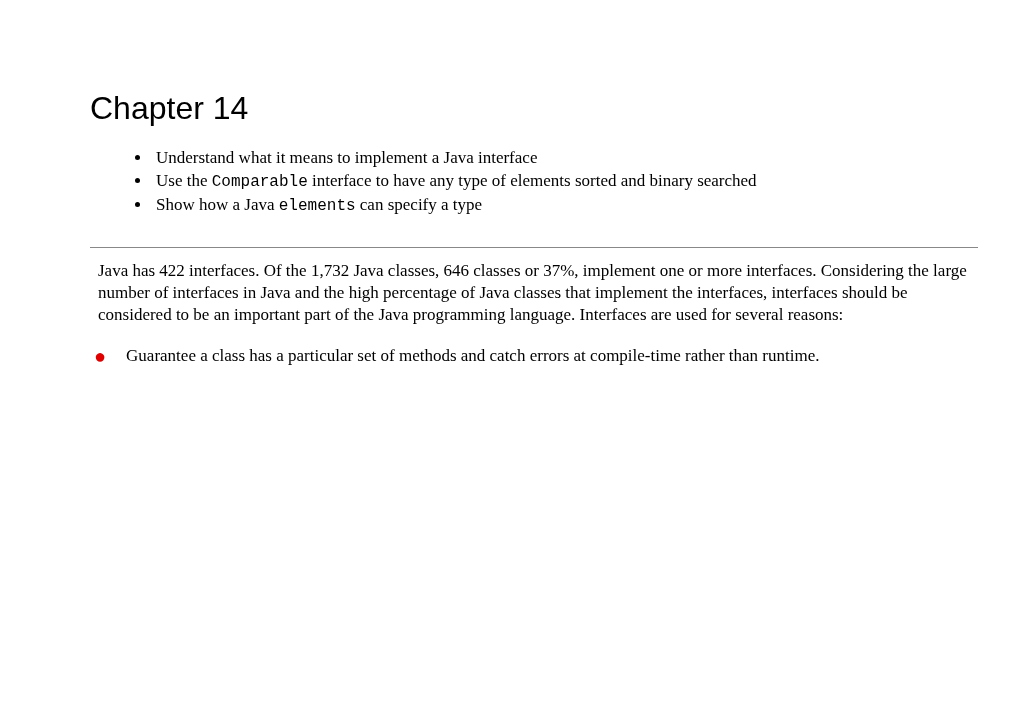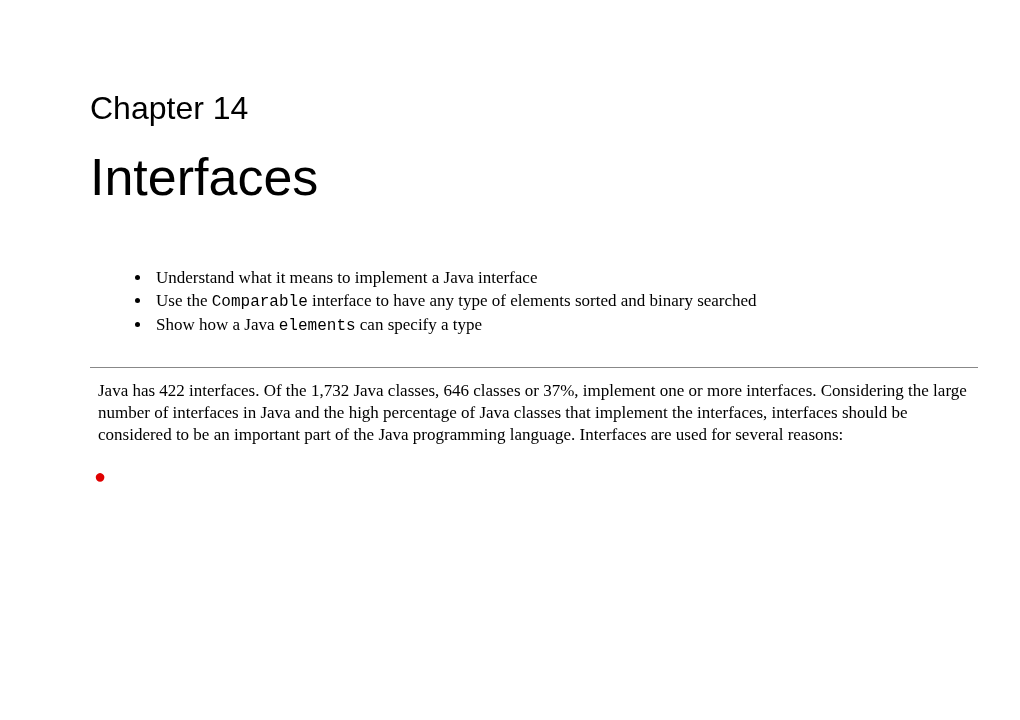--- a/index.html
+++ b/index.html
@@ -85,36 +85,36 @@
     top: 2px;
     margin-left: 4px;
   }
 </style>
 </head>
 <body>
 
 <div class="page">
 
   <h2 class="chapter-num">Chapter 14</h2>
-  <h1 class="chapter-title">Interfaces</h1>
 
   <ul class="goals-list">
     <li>
       <span>Understand what it means to implement a Java interface</span>
     </li>
     <li>
       <span>Use the </span><span class="mono">Comparable</span><span> interface to have any type of elements sorted and binary searched</span>
     </li>
     <li>
       <span>Show how a Java </span><span class="mono">elements</span><span> can specify a type</span>
     </li>
   </ul>
 
   <hr class="sep">
 
 
   <p class="body-para">Java has 422 interfaces. Of the 1,732 Java classes, 646 classes or 37%, implement one or more interfaces. Considering the large number of interfaces in Java and the high percentage of Java classes that implement the interfaces, interfaces should be considered to be an important part of the Java programming language. Interfaces are used for several reasons:</p>
 
   <div class="reason-row">
     <span class="red-dot">●</span>
+    <span>Guarantee a class has a particular set of methods and catch errors at compile-time rather than runtime.</span>
   </div>
 
 </div>
 
 </body></html>

